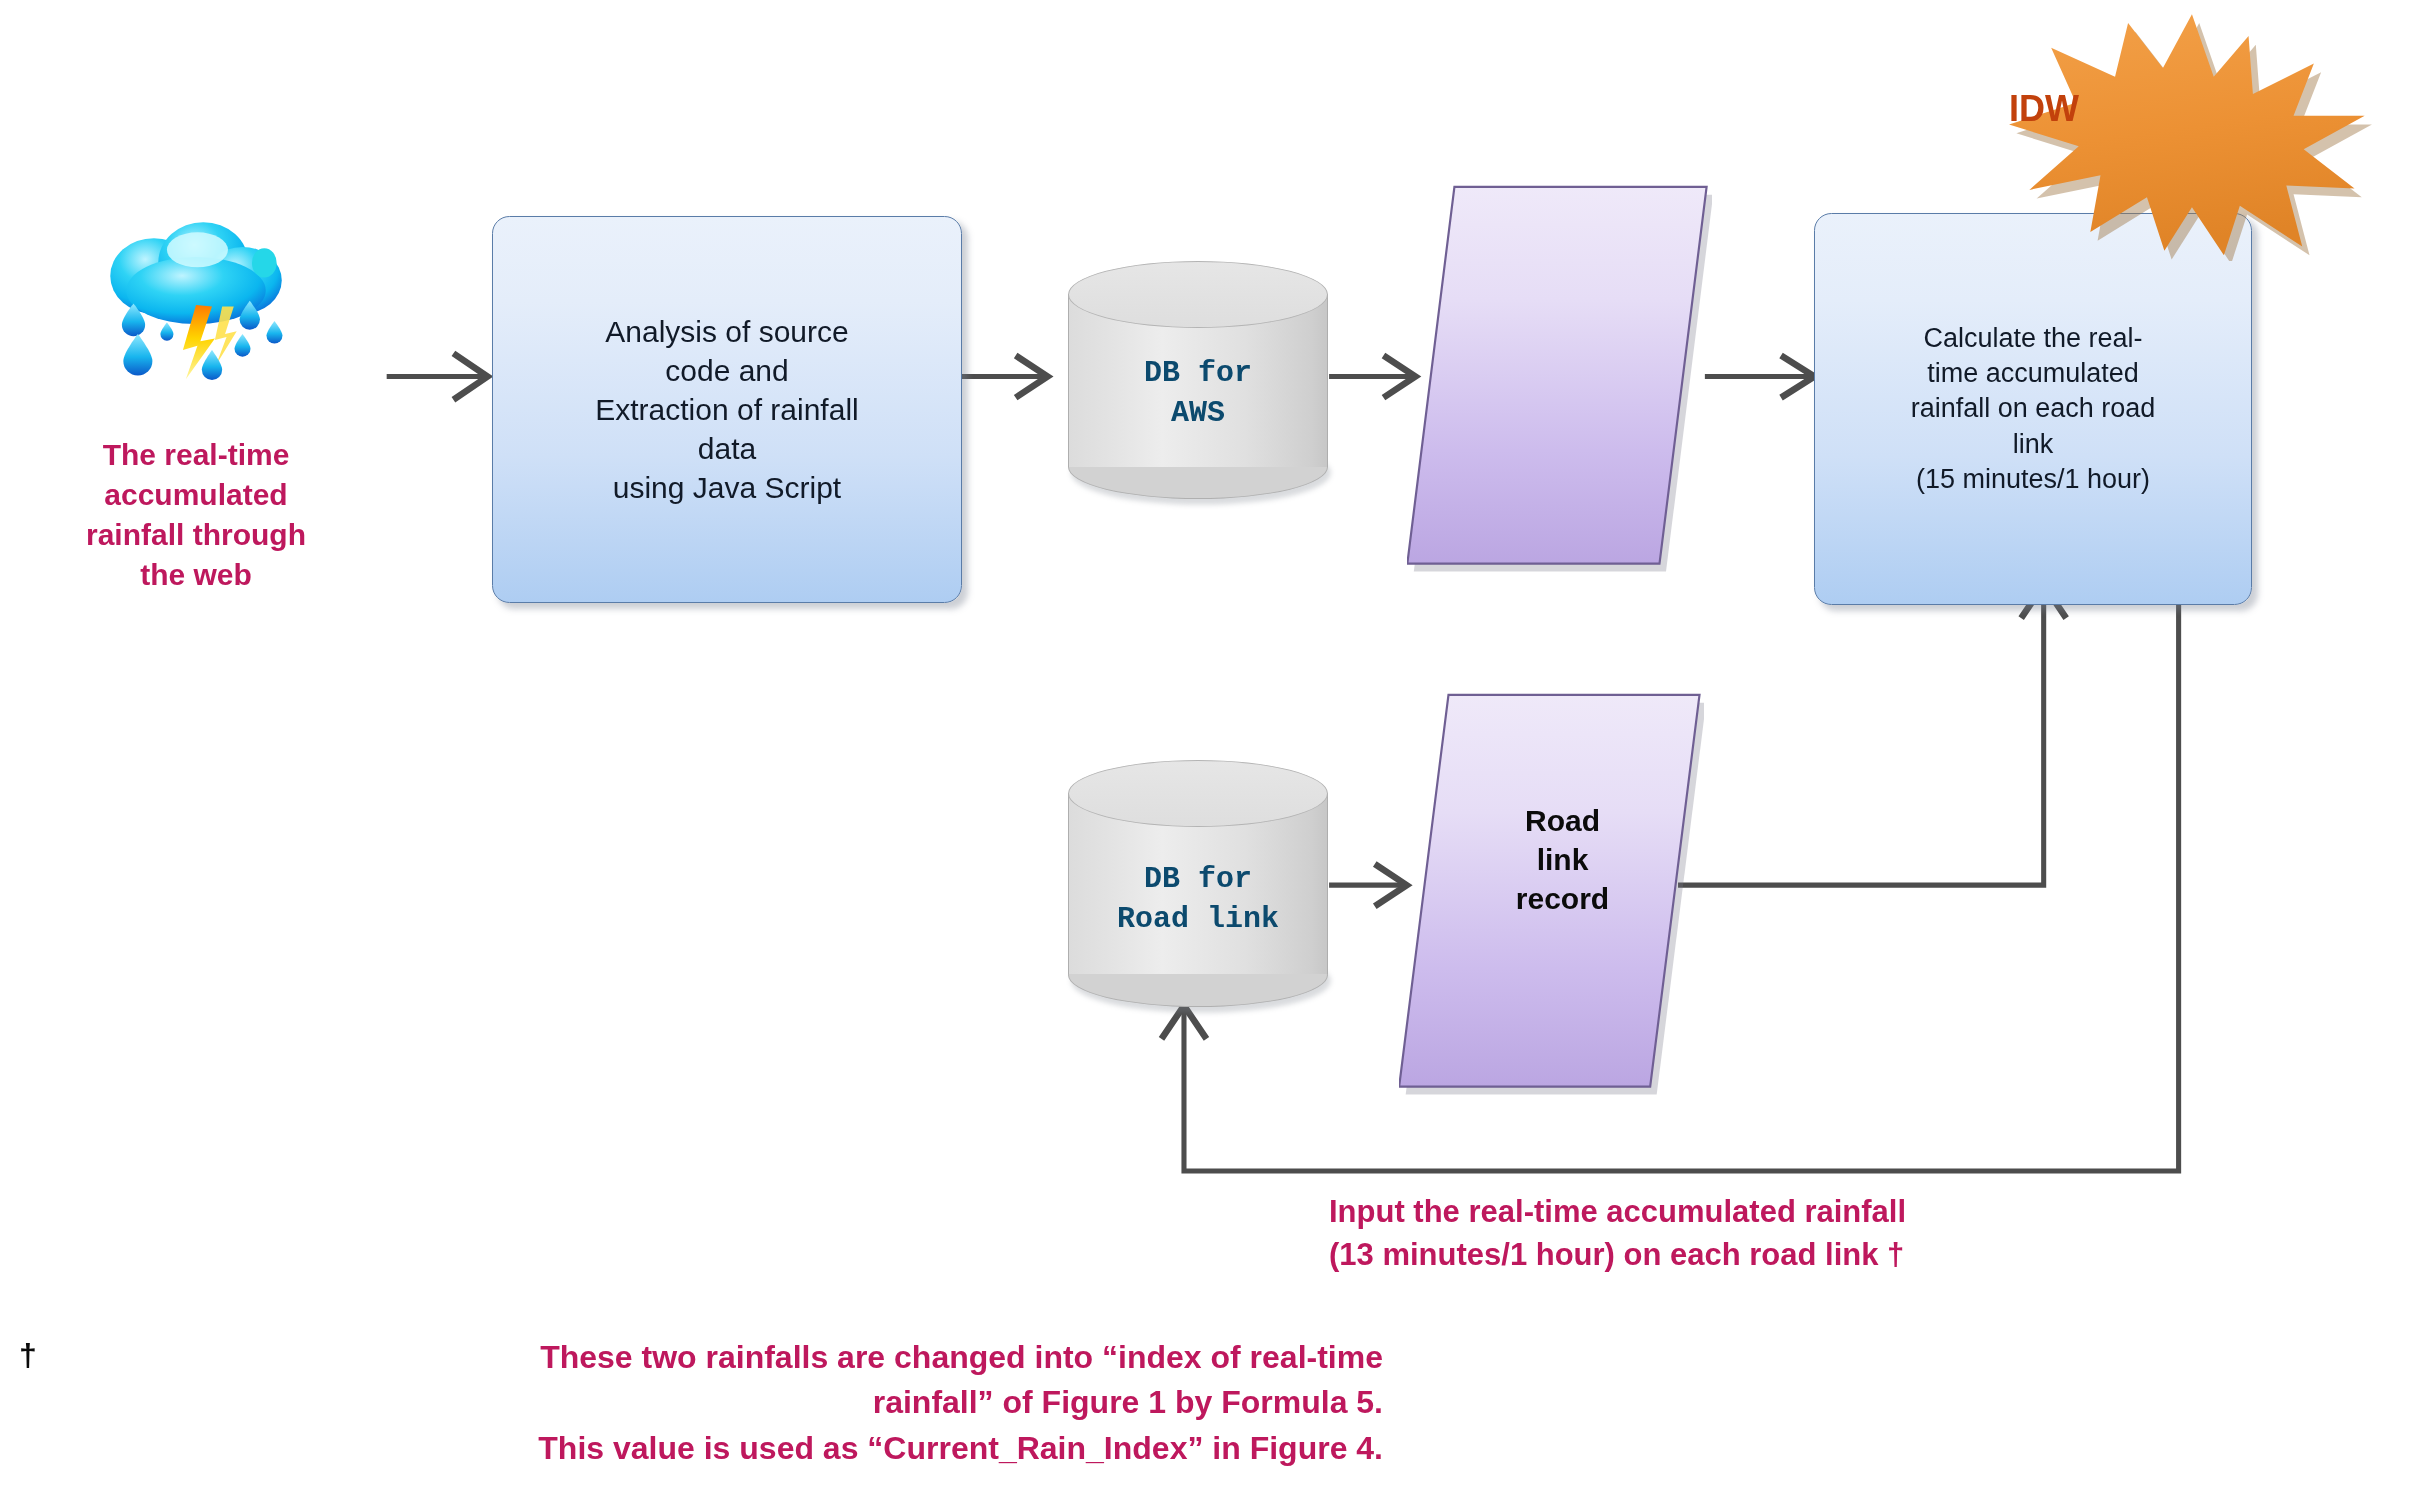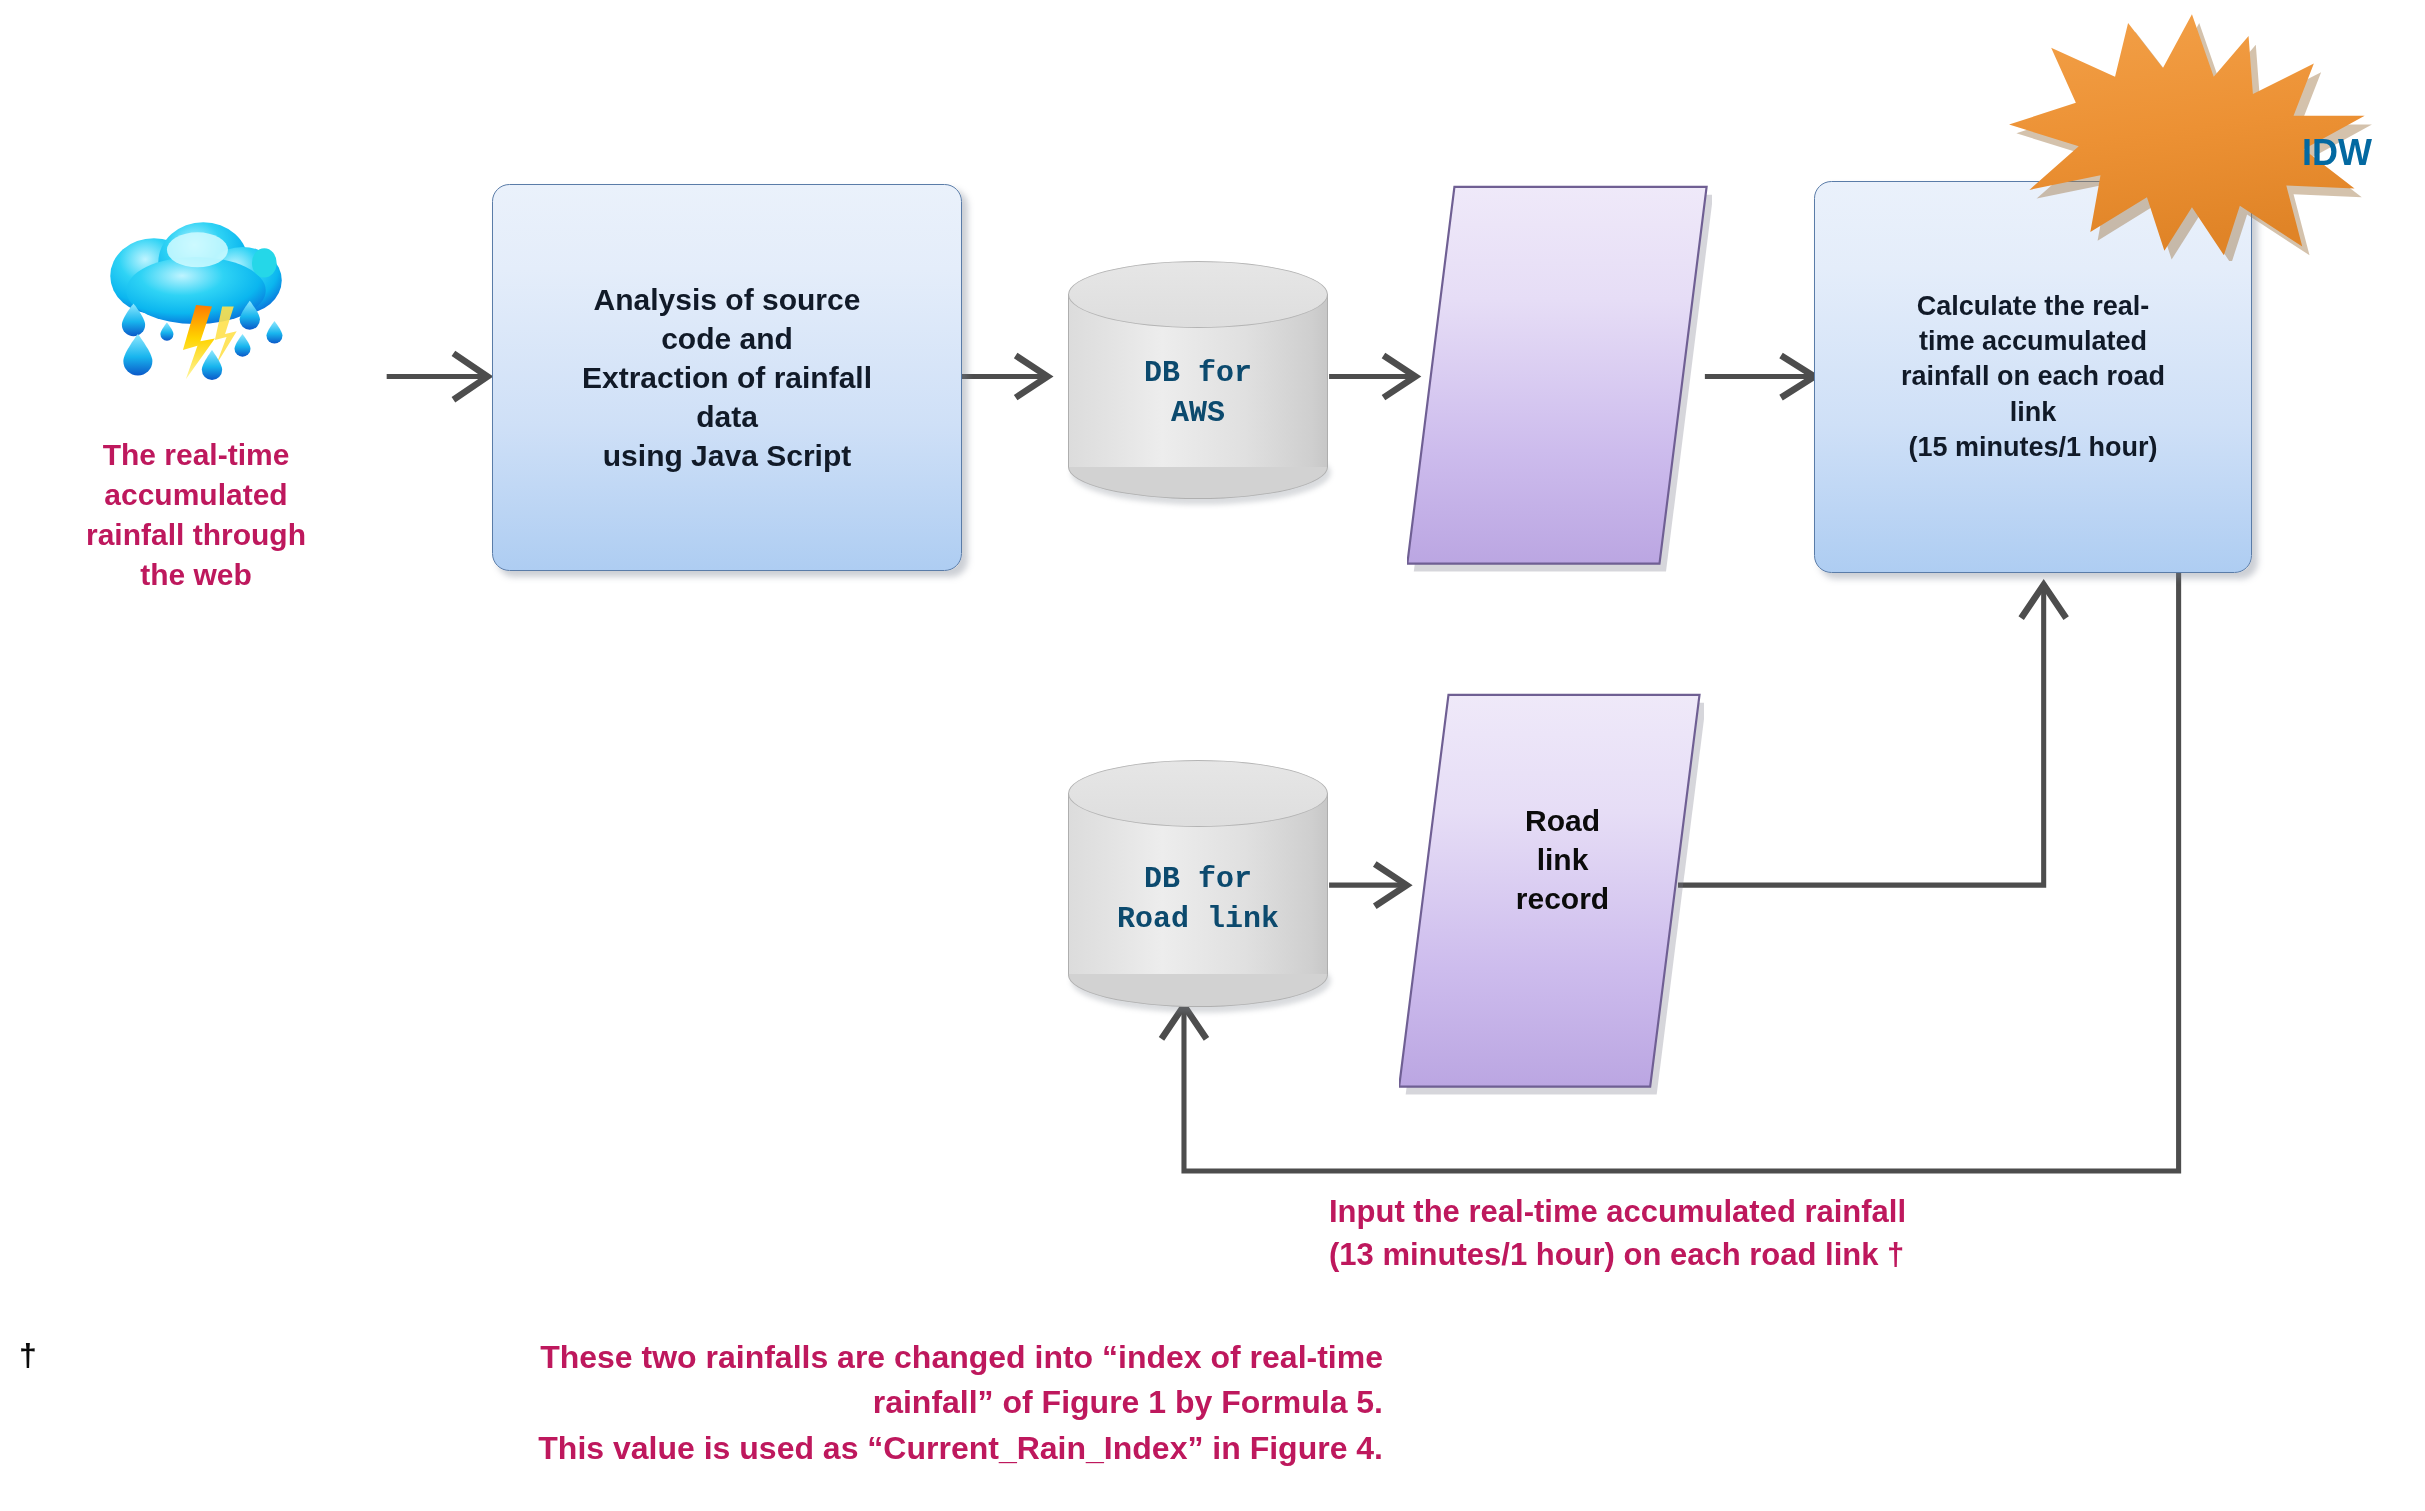--- a/index.html
+++ b/index.html
@@ -12,21 +12,22 @@
   
   .procbox{
     box-sizing:border-box;
     border:1.5px solid #5a7ca8;
     border-radius:17.4px;
     background:linear-gradient(to bottom,#eaf1fb 0%,#e4edfa 22%,#cfe0f7 62%,#aecdf2 100%);
     box-shadow:5.1px 5.8px 6.5px rgba(120,130,145,0.38);
     display:flex;align-items:center;justify-content:center;
     text-align:center;
     color:#111a28;
-    font-weight:bold;
+    font-weight:normal;
+    margin-top:32px;
   }
   .procbox .txt{white-space:pre-line;line-height:1.30;}
 
   
   .cyl{ }
   .cyl .body{
     position:absolute;left:0;right:0;
     background:linear-gradient(to right,#dcdcdc 0%,#e2e2e2 14%,#ededed 36%,#e0e0e0 68%,#cfcfcf 94%,#c7c7c7 100%);
     border-left:1.1px solid #aeaeae;border-right:1.1px solid #aeaeae;
   }
@@ -54,23 +55,22 @@
     line-height:1.30;white-space:pre-line;z-index:4;
   }
 
   
   .conn{position:absolute;left:0;top:0;width:2426px;height:1512px;pointer-events:none;}
 
   
   .cap{position:absolute;font-weight:bold;color:#be185d;white-space:pre-line;}
 
   .star-label{
-    position:absolute;z-index:6;font-weight:bold;color:#0369a1;
-    text-align:right;
-    margin-top:44px;
+    position:absolute;z-index:6;font-weight:bold;color:#c2410c;
+    text-align:left;
   }
 </style>
 </head>
 <body>
 
 <div id="stage">
 
   <svg class="conn" viewBox="0 0 3344 2084">
     <defs>
       <style>

